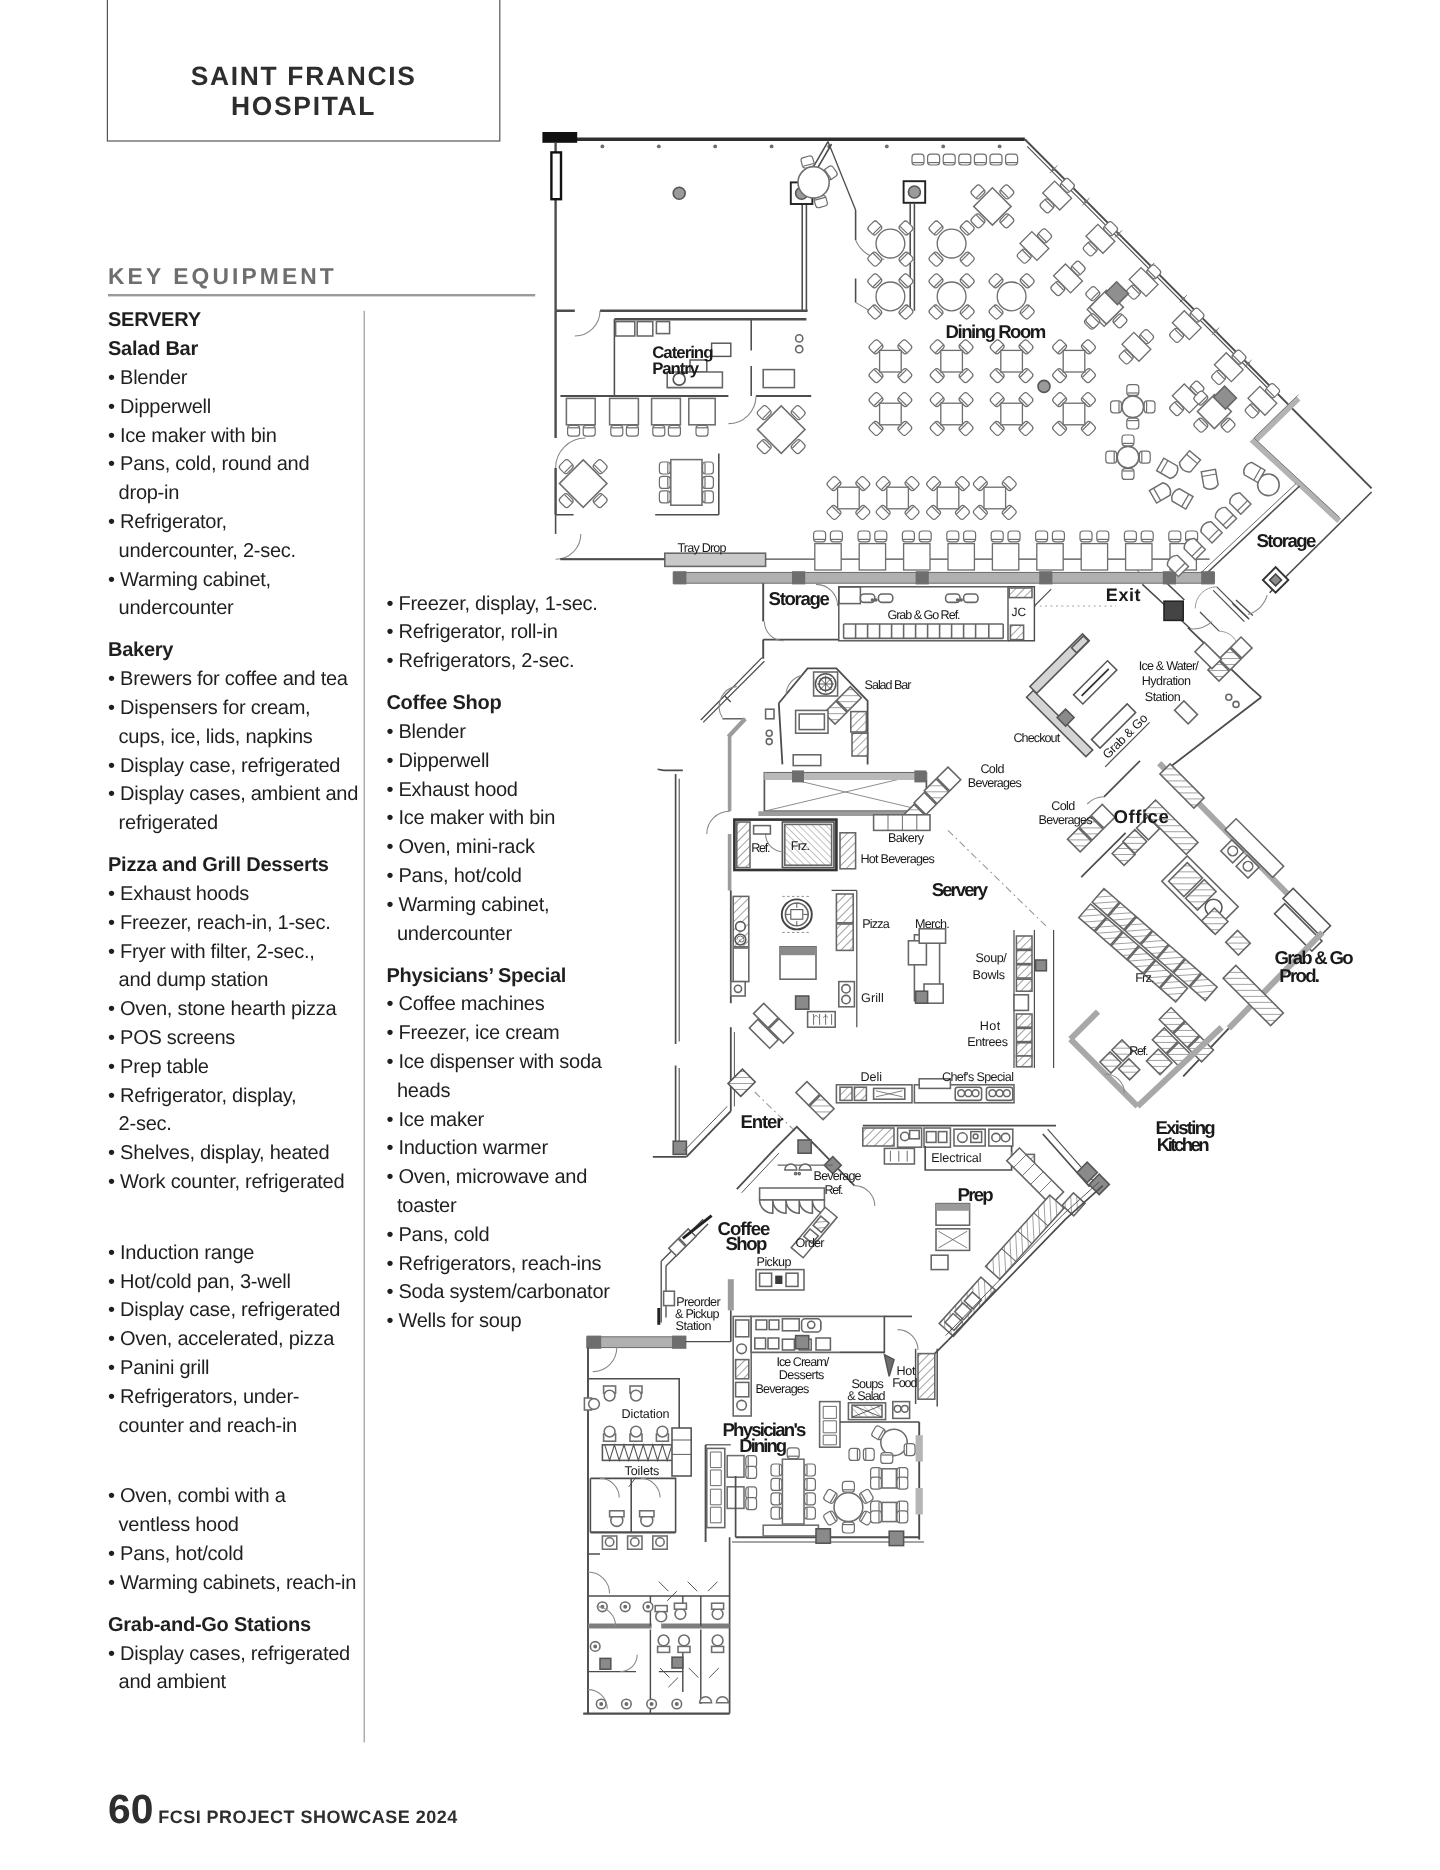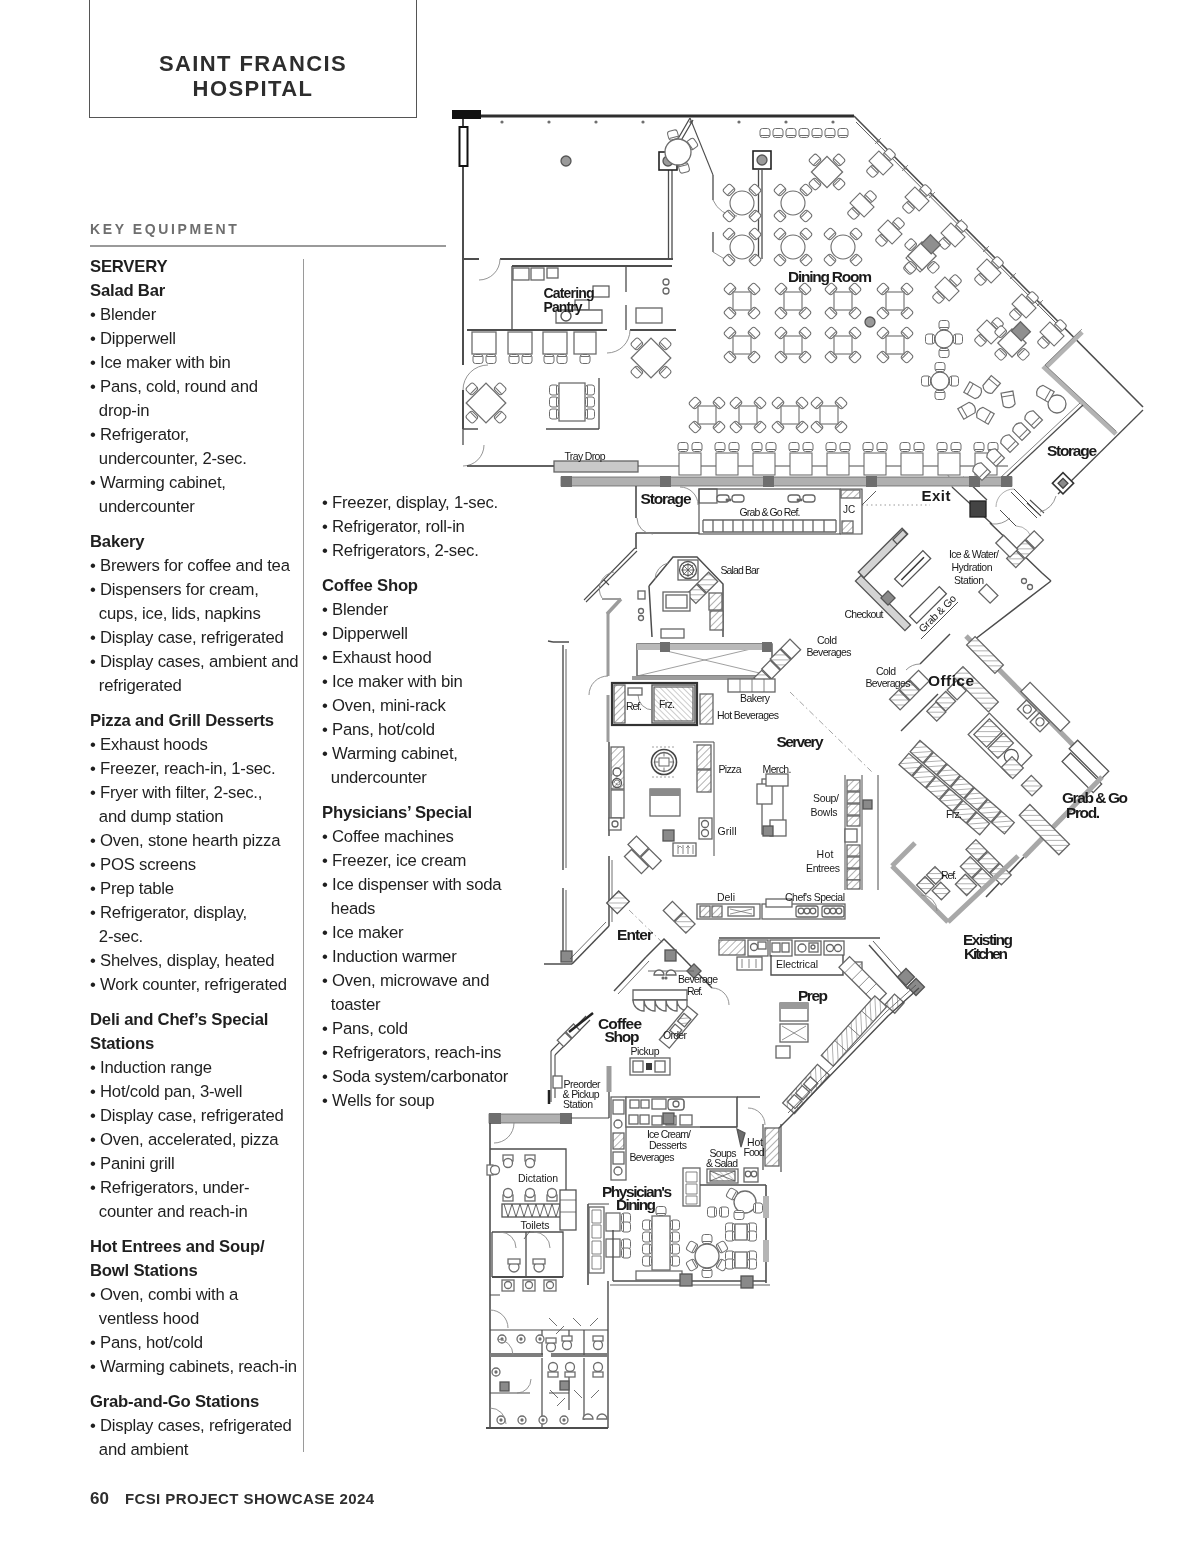--- a/index.html
+++ b/index.html
@@ -1,29 +1,29 @@
 <!DOCTYPE html>
 <html><head>
 <meta charset="utf-8">
 <style>
 html,body{margin:0;padding:0;}
 body{width:1200px;height:1558px;position:relative;background:#fff;font-family:"Liberation Sans",sans-serif;overflow:hidden;}
 .abs{position:absolute;}
 #titlebox{left:89px;top:-40px;width:328px;height:158px;border:1px solid #555;box-sizing:border-box;text-align:center;}
 #titlebox h1{margin:0;padding-top:90px;font-size:22px;line-height:25px;letter-spacing:1.4px;color:#2d2d2d;font-weight:bold;}
-#keyhead{left:90px;top:221px;font-size:14px;font-weight:bold;letter-spacing:2.6px;color:#6e6e6e;}
+#keyhead{left:90px;top:221px;font-size:19px;font-weight:bold;letter-spacing:2.6px;color:#6e6e6e;}
 #keyrule{left:90px;top:245px;width:356px;height:2px;background:#9a9a9a;}
 #coldiv{left:303px;top:259px;width:1px;height:1193px;background:#9a9a9a;}
 .col{font-size:16.7px;color:#1f1f1f;line-height:24px;white-space:nowrap;letter-spacing:-0.22px;}
 .col b{font-weight:bold;}
 .col .sp{display:block;height:11px;}
 #col1{left:90px;top:255px;width:210px;}
 #col2{left:322px;top:491px;width:190px;}
 #footer{left:90px;top:1489px;font-size:15px;color:#2e2e2e;font-weight:bold;letter-spacing:0.4px;}
-#footer .num{font-size:17px;margin-right:16px;letter-spacing:0;color:#2e2e2e;}
+#footer .num{font-size:34px;margin-right:4px;letter-spacing:0;color:#2e2e2e;}
 </style>
 </head>
 <body>
 
 <div class="abs" id="titlebox">
     <h1>SAINT FRANCIS<br>HOSPITAL</h1>
   </div>
 
 <div class="abs" id="keyhead">KEY EQUIPMENT</div>
 
@@ -58,32 +58,30 @@
 • Fryer with filter, 2-sec.,<br>
 &nbsp;&nbsp;and dump station<br>
 • Oven, stone hearth pizza<br>
 • POS screens<br>
 • Prep table<br>
 • Refrigerator, display,<br>
 &nbsp;&nbsp;2-sec.<br>
 • Shelves, display, heated<br>
 • Work counter, refrigerated<br>
 <span class="sp"></span>
-<b>Deli and Chef’s Special<br>
-Stations</b><br>
+<br>
 • Induction range<br>
 • Hot/cold pan, 3-well<br>
 • Display case, refrigerated<br>
 • Oven, accelerated, pizza<br>
 • Panini grill<br>
 • Refrigerators, under-<br>
 &nbsp;&nbsp;counter and reach-in<br>
 <span class="sp"></span>
-<b>Hot Entrees and Soup/<br>
-Bowl Stations</b><br>
+<br>
 • Oven, combi with a<br>
 &nbsp;&nbsp;ventless hood<br>
 • Pans, hot/cold<br>
 • Warming cabinets, reach-in<br>
 <span class="sp"></span>
 <b>Grab-and-Go Stations</b><br>
 • Display cases, refrigerated<br>
 &nbsp;&nbsp;and ambient
 </div>
 

